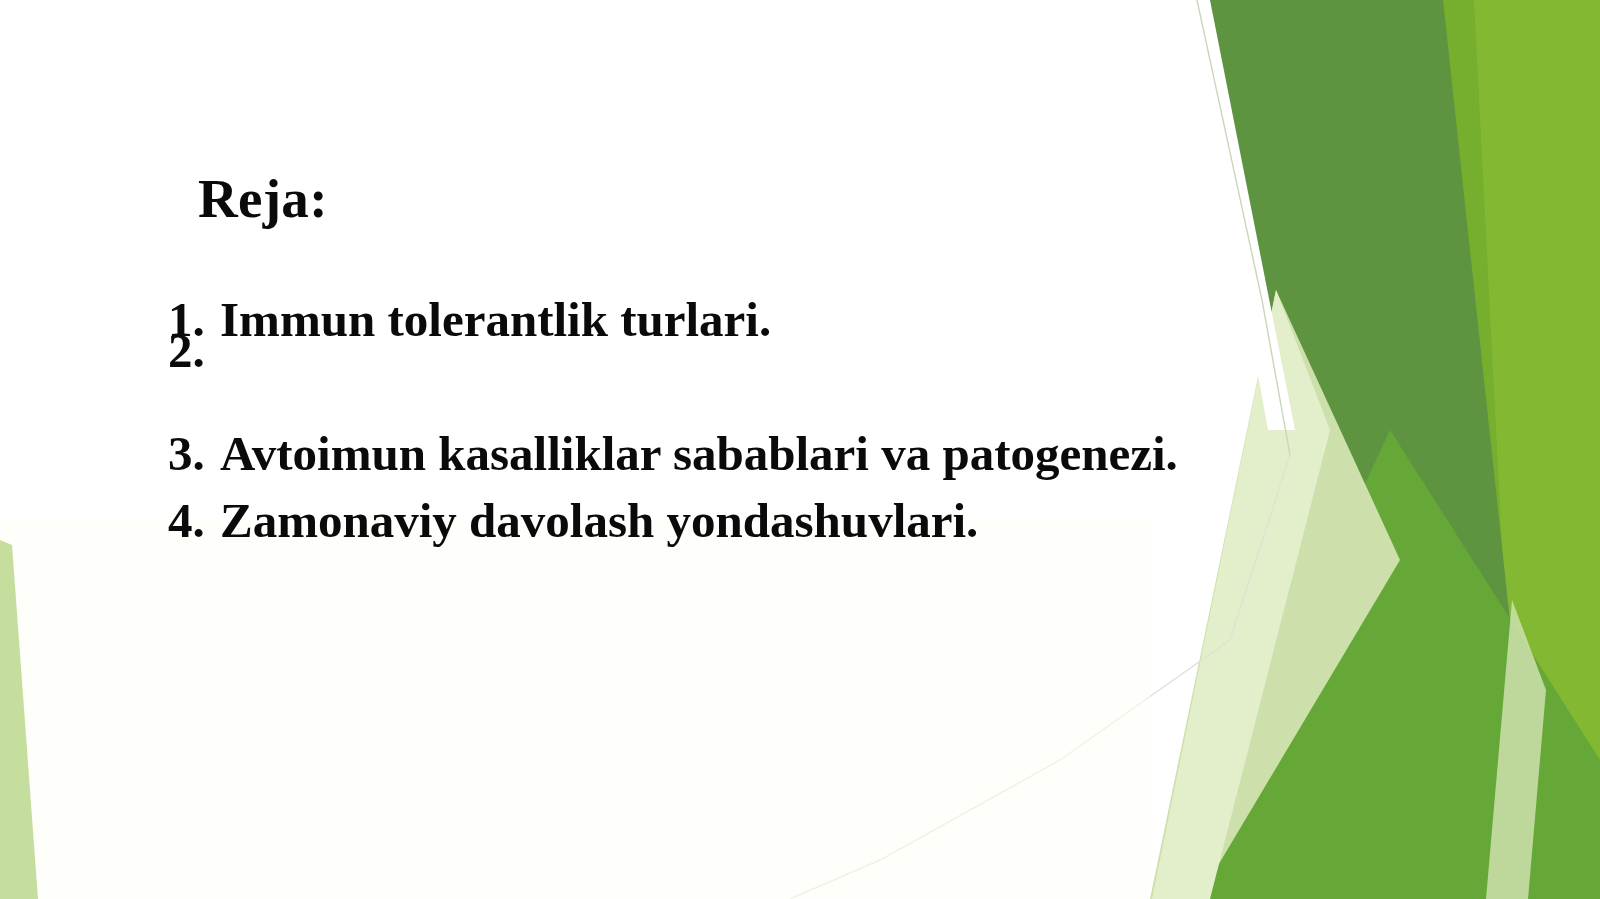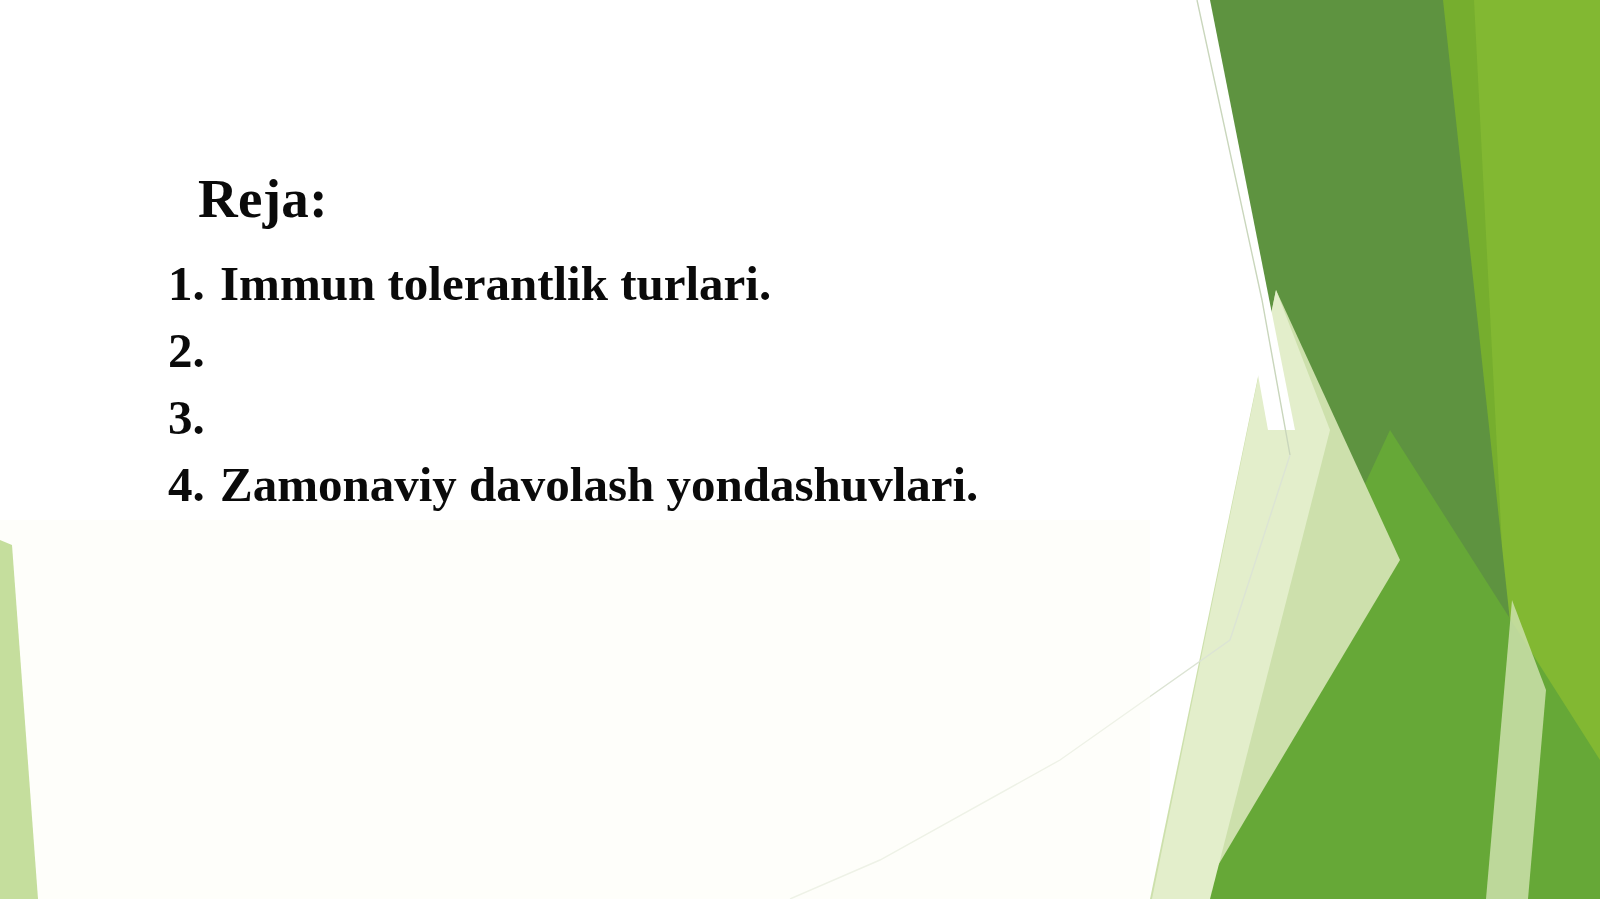--- a/index.html
+++ b/index.html
@@ -71,20 +71,21 @@
   .item-number {
     display: inline-block;
     width: 52px;
     flex: 0 0 52px;
     text-align: left;
     font-weight: bold;
   }
 
   .item-text {
     display: inline-block;
+    margin-top: 36px;
   }
 </style>
 </head>
 <body>
 
 <div id="slide">
 
   <svg id="decor" viewBox="0 0 1600 899" preserveAspectRatio="none" xmlns="http://www.w3.org/2000/svg">
 
     <rect x="0" y="0" width="1600" height="899" fill="#ffffff"></rect>
@@ -124,20 +125,21 @@
         <span class="item-number">1.</span>
         <span class="item-text">Immun tolerantlik  turlari.</span>
       </li>
 
       <li class="agenda-item">
         <span class="item-number">2.</span>
       </li>
 
       <li class="agenda-item">
         <span class="item-number">3.</span>
+        <span class="item-text">Avtoimun kasalliklar sabablari va patogenezi.</span>
       </li>
 
       <li class="agenda-item">
         <span class="item-number">4.</span>
         <span class="item-text">Zamonaviy davolash yondashuvlari.</span>
       </li>
 
     </ol>
   </div>
 

